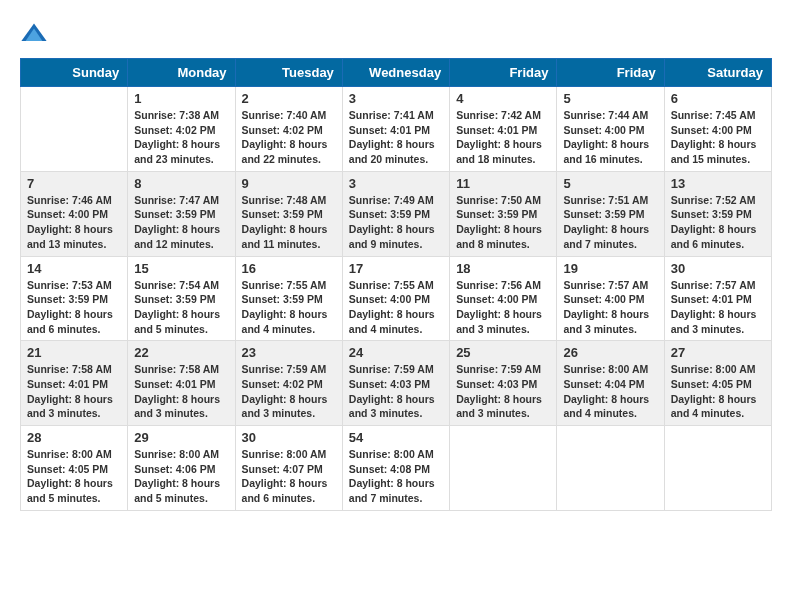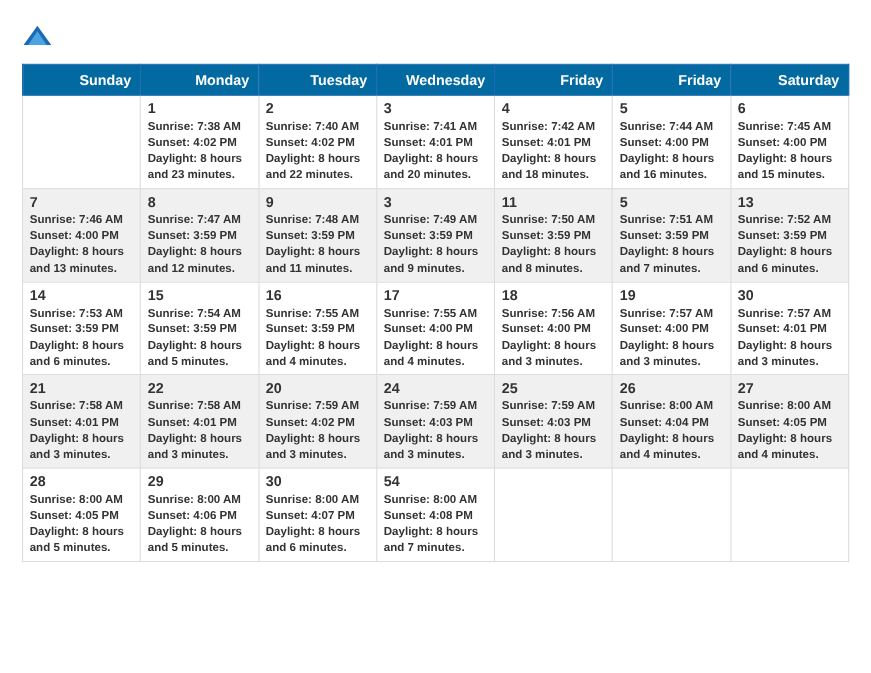--- a/index.html
+++ b/index.html
@@ -205,21 +205,21 @@
       <tr class="row-shaded">
         <td>
           <span class="day-number">21</span>
           <div class="day-info">Sunrise: 7:58 AM<br>Sunset: 4:01 PM<br>Daylight: 8 hours<br>and 3 minutes.</div>
         </td>
         <td>
           <span class="day-number">22</span>
           <div class="day-info">Sunrise: 7:58 AM<br>Sunset: 4:01 PM<br>Daylight: 8 hours<br>and 3 minutes.</div>
         </td>
         <td>
-          <span class="day-number">20</span>
+          <span class="day-number">23</span>
           <div class="day-info">Sunrise: 7:59 AM<br>Sunset: 4:02 PM<br>Daylight: 8 hours<br>and 3 minutes.</div>
         </td>
         <td>
           <span class="day-number">24</span>
           <div class="day-info">Sunrise: 7:59 AM<br>Sunset: 4:03 PM<br>Daylight: 8 hours<br>and 3 minutes.</div>
         </td>
         <td>
           <span class="day-number">25</span>
           <div class="day-info">Sunrise: 7:59 AM<br>Sunset: 4:03 PM<br>Daylight: 8 hours<br>and 3 minutes.</div>
         </td>

